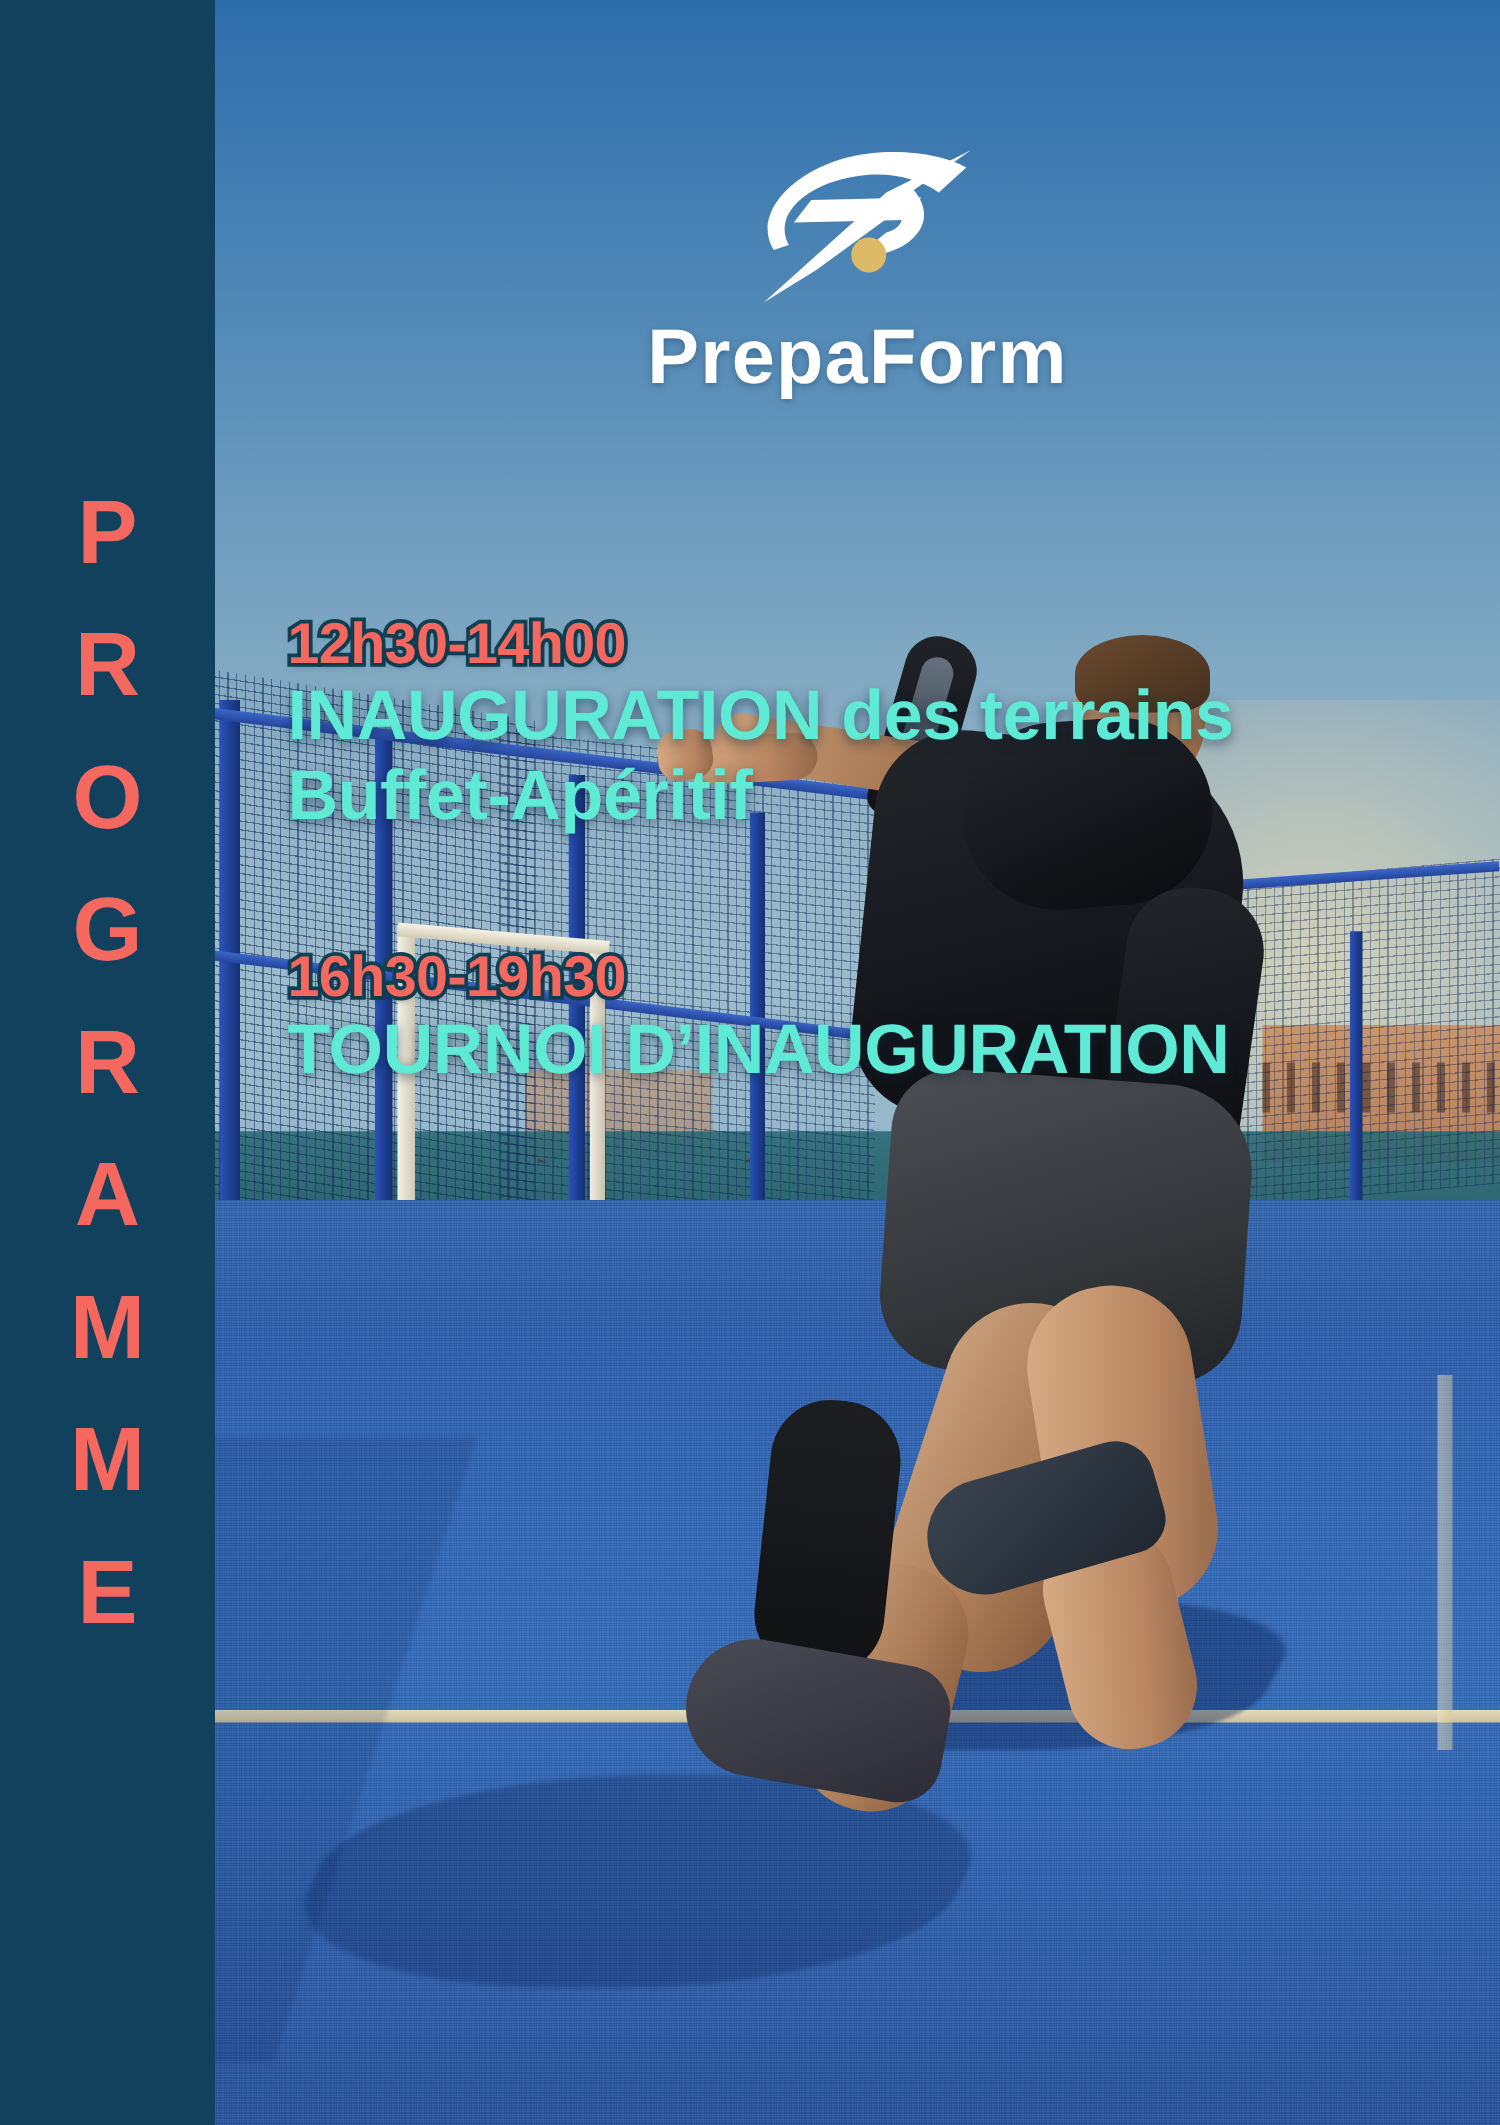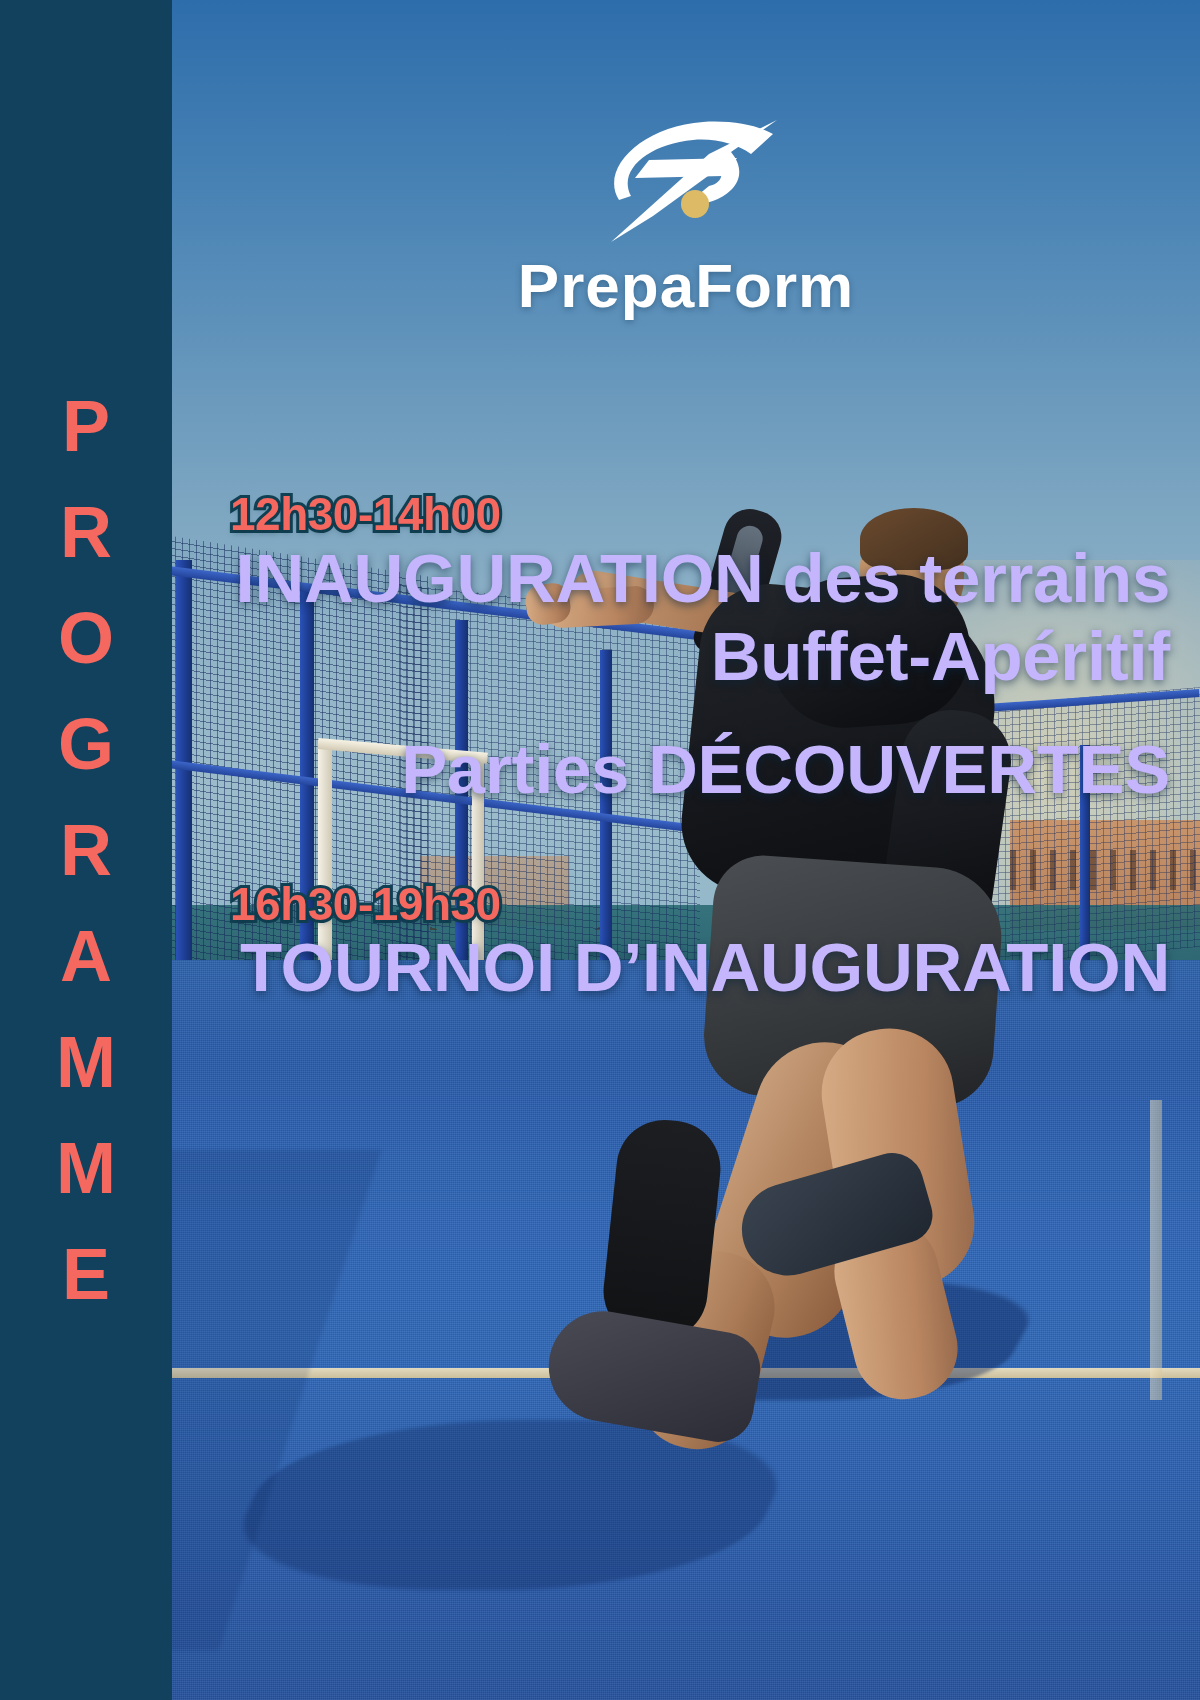--- a/index.html
+++ b/index.html
@@ -167,29 +167,28 @@
     font-size:46px;
     font-weight:700;
     letter-spacing:-.5px;
     line-height:1.08;
     -webkit-text-stroke:6px #114254;
     paint-order:stroke fill;
     text-shadow:0 3px 6px rgba(8,36,54,.35);
   }
   .title {
     display:block;
-    color:#c4b5fd;
-    font-size:69px;
+    color:#5eead4;
+    font-size:56px;
     font-weight:700;
     line-height:1.14;
     letter-spacing:-.3px;
     text-shadow:0 3px 9px rgba(10,35,60,.55);
-    text-align:right;
-  }
-  .b1 { margin-bottom:34px; }
+  }
+  .b1 { margin-bottom:90px; }
   .b2 { margin-bottom:70px; }
 
   
   .banner {
     position:absolute; left:172px; top:1440px; width:1028px;
     text-align:center; z-index:5;
   }
   .banner-text {
     display:inline-block;
     color:#ffffff;
@@ -307,21 +306,20 @@
 
   <div class="program">
 
     <div class="block b1">
       <span class="time">12h30-14h00</span>
       <span class="title">INAUGURATION des terrains</span>
       <span class="title">Buffet-Apéritif</span>
     </div>
 
     <div class="block b2">
-      <span class="title">Parties DÉCOUVERTES</span>
     </div>
 
     <div class="block">
       <span class="time">16h30-19h30</span>
       <span class="title">TOURNOI D’INAUGURATION</span>
     </div>
 
   </div>
 
 

